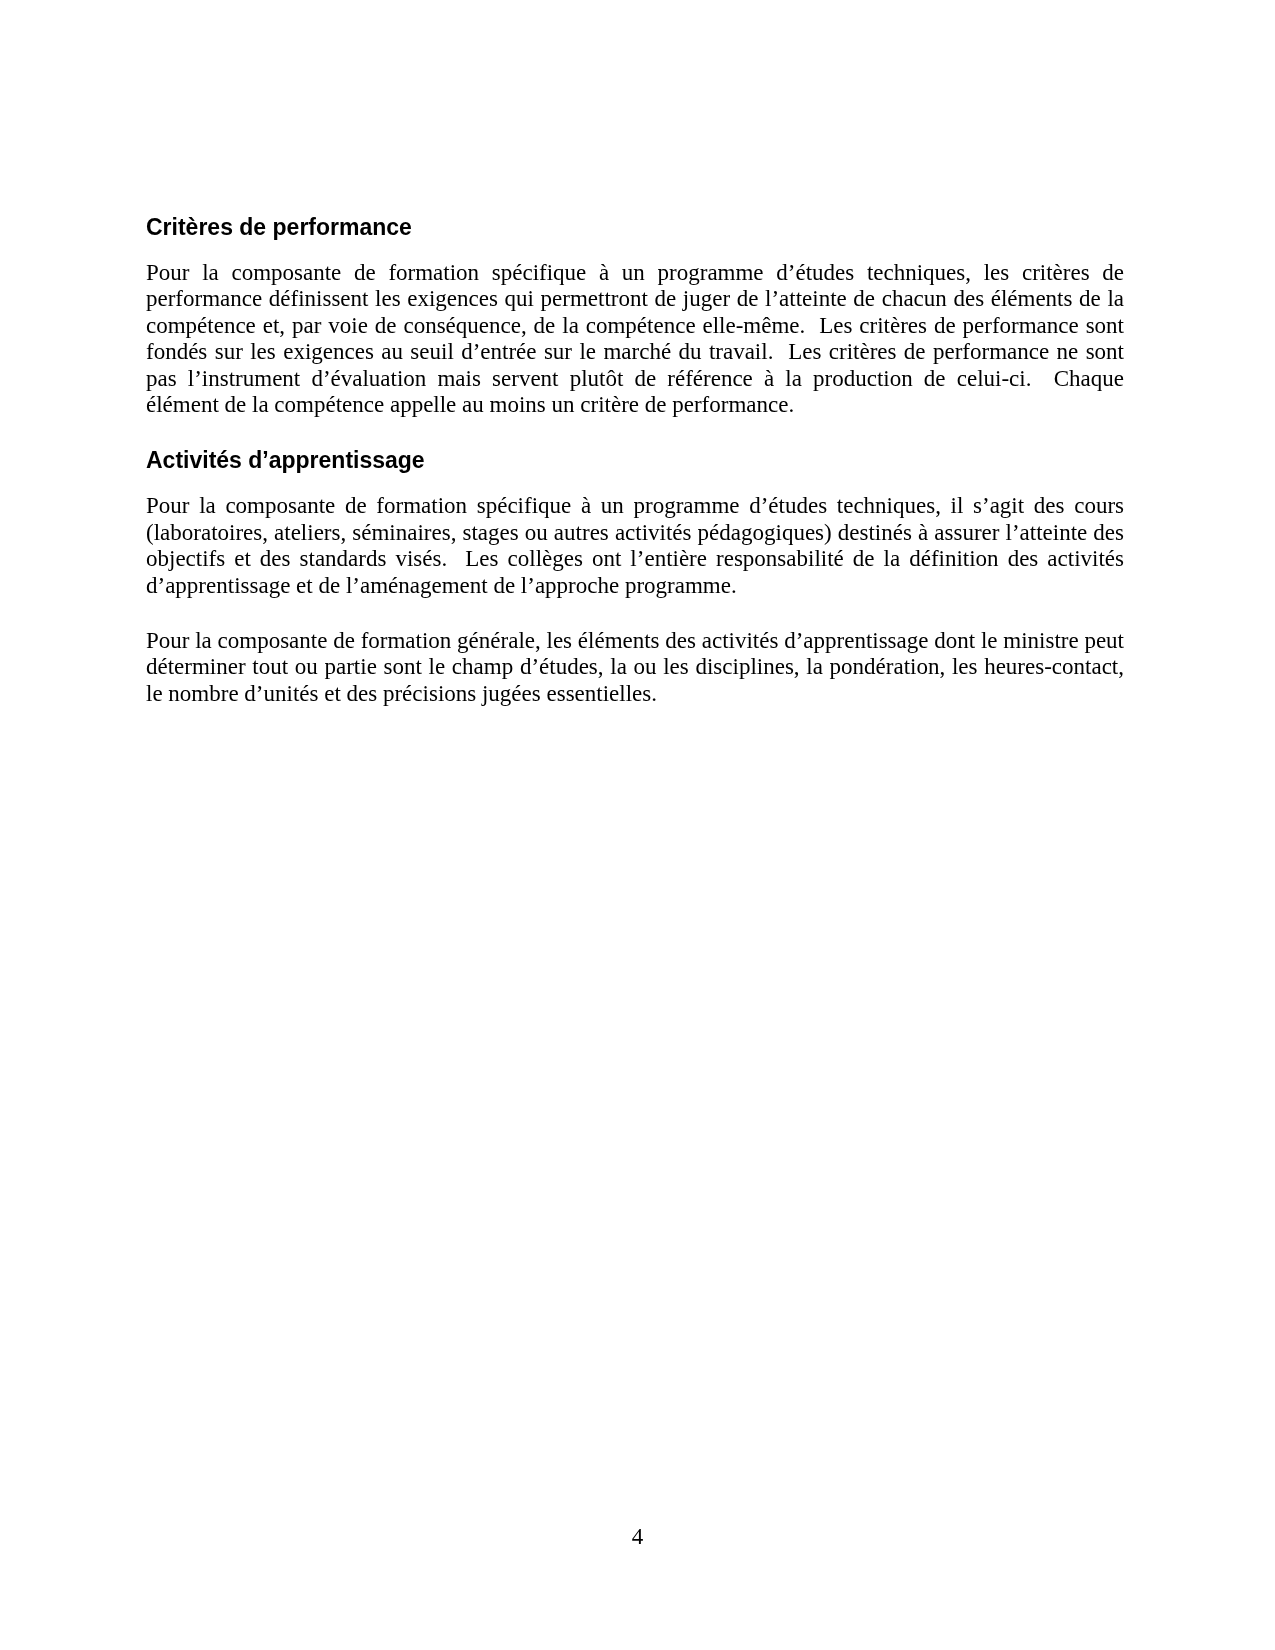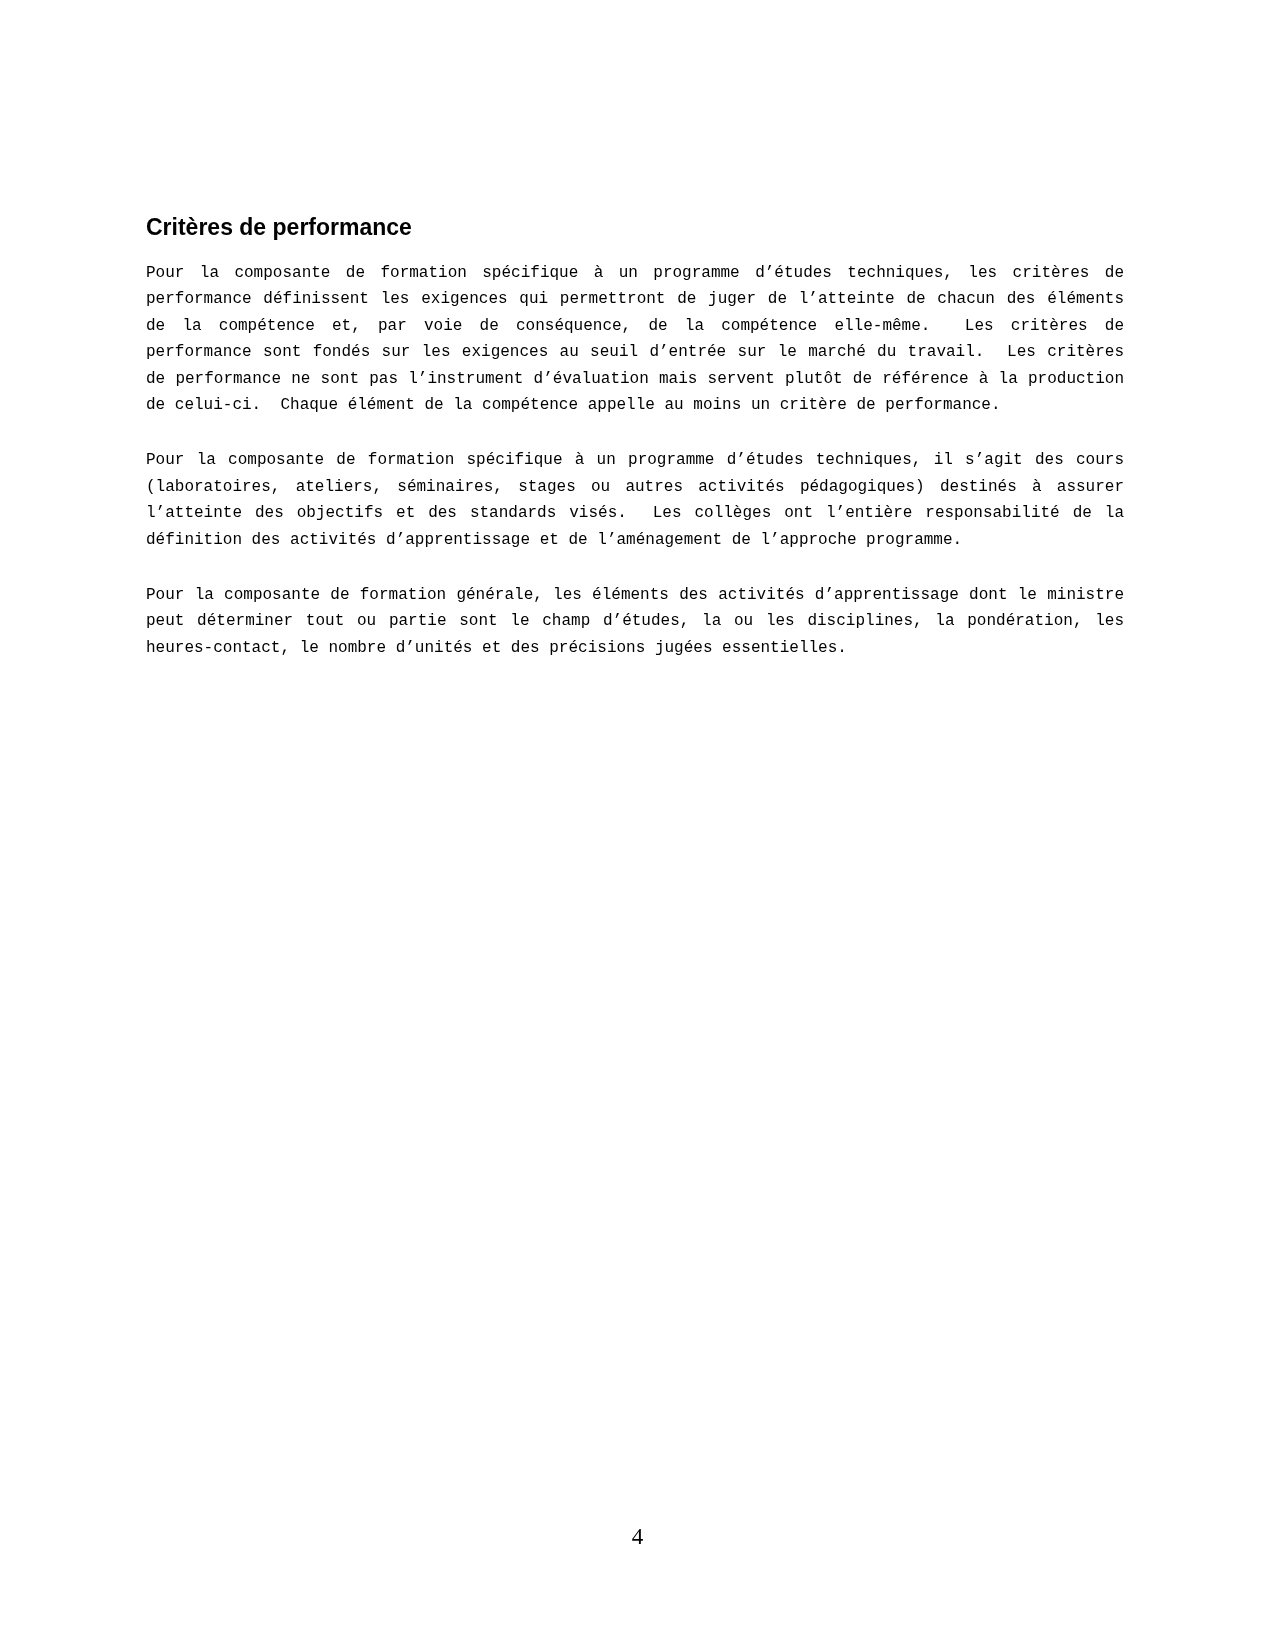--- a/index.html
+++ b/index.html
@@ -26,22 +26,22 @@
   }
   h2.section-heading {
     font-family: "Liberation Sans", sans-serif;
     font-weight: 700;
     font-size: 23px;
     line-height: 27px;
     margin: 5px 0 19px 0;
     letter-spacing: 0;
   }
   p.body-paragraph {
-    font-family: Liberation Mono, monospace;
-    font-size: 16px;
+    font-family: Liberation Serif, serif;
+    font-size: 23px;
     line-height: 26.4px;
     margin: 0 0 29px 0;
     text-align: justify;
     white-space: pre-wrap;
     hyphens: none;
   }
   .page-number {
     position: absolute;
     top: 1524px;
     left: 0;
@@ -57,20 +57,21 @@
 
 <div class="page">
   <main class="content">
 
     <section>
       <h2 class="section-heading">Critères de performance</h2>
       <p class="body-paragraph">Pour la composante de formation spécifique à un programme d’études techniques, les critères de performance définissent les exigences qui permettront de juger de l’atteinte de chacun des éléments de la compétence et, par voie de conséquence, de la compétence elle-même.  Les critères de performance sont fondés sur les exigences au seuil d’entrée sur le marché du travail.  Les critères de performance ne sont pas l’instrument d’évaluation mais servent plutôt de référence à la production de celui-ci.  Chaque élément de la compétence appelle au moins un critère de performance.</p>
     </section>
 
     <section>
+      <h2 class="section-heading">Activités d’apprentissage</h2>
       <p class="body-paragraph">Pour la composante de formation spécifique à un programme d’études techniques, il s’agit des cours (laboratoires, ateliers, séminaires, stages ou autres activités pédagogiques) destinés à assurer l’atteinte des objectifs et des standards visés.  Les collèges ont l’entière responsabilité de la définition des activités d’apprentissage et de l’aménagement de l’approche programme.</p>
       <p class="body-paragraph">Pour la composante de formation générale, les éléments des activités d’apprentissage dont le ministre peut déterminer tout ou partie sont le champ d’études, la ou les disciplines, la pondération, les heures-contact, le nombre d’unités et des précisions jugées essentielles.</p>
     </section>
 
   </main>
 
   <div class="page-number">4</div>
 </div>
 
 </body></html>

